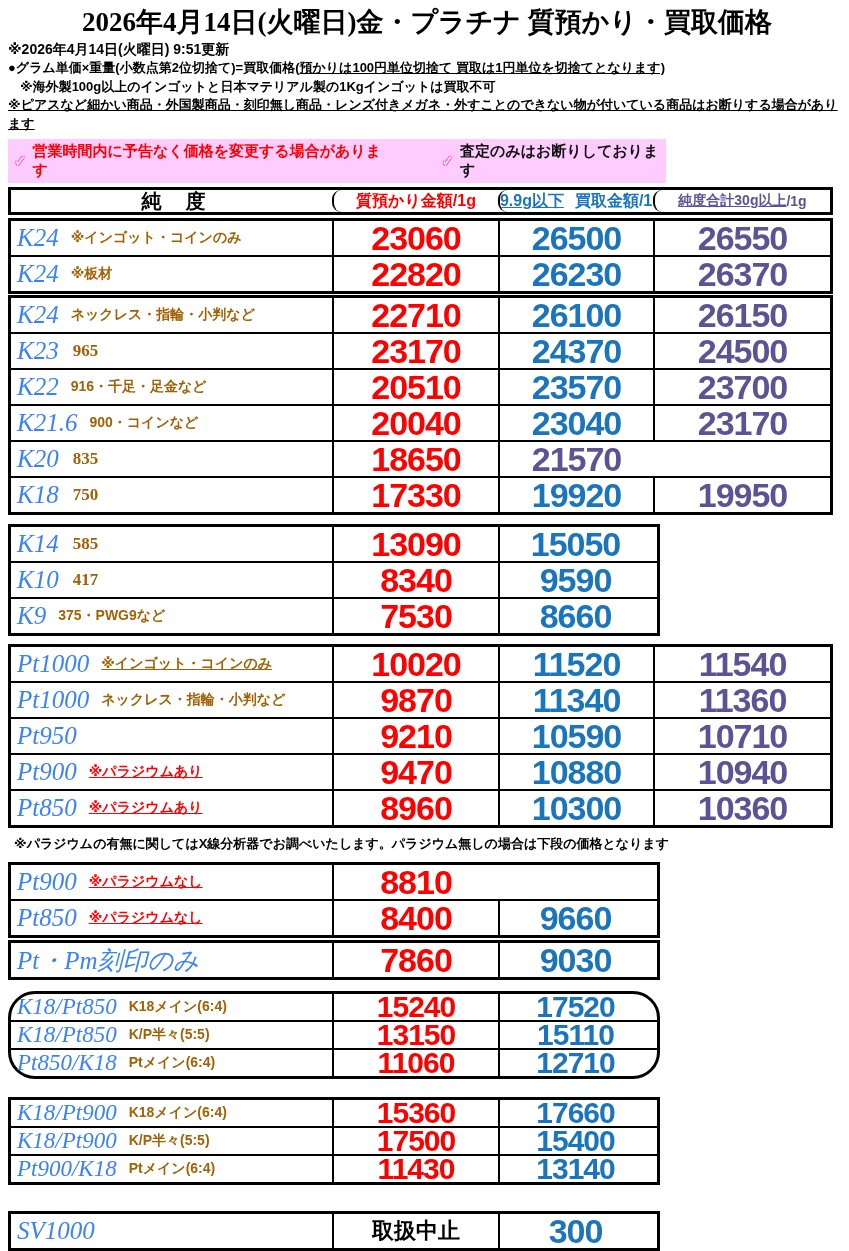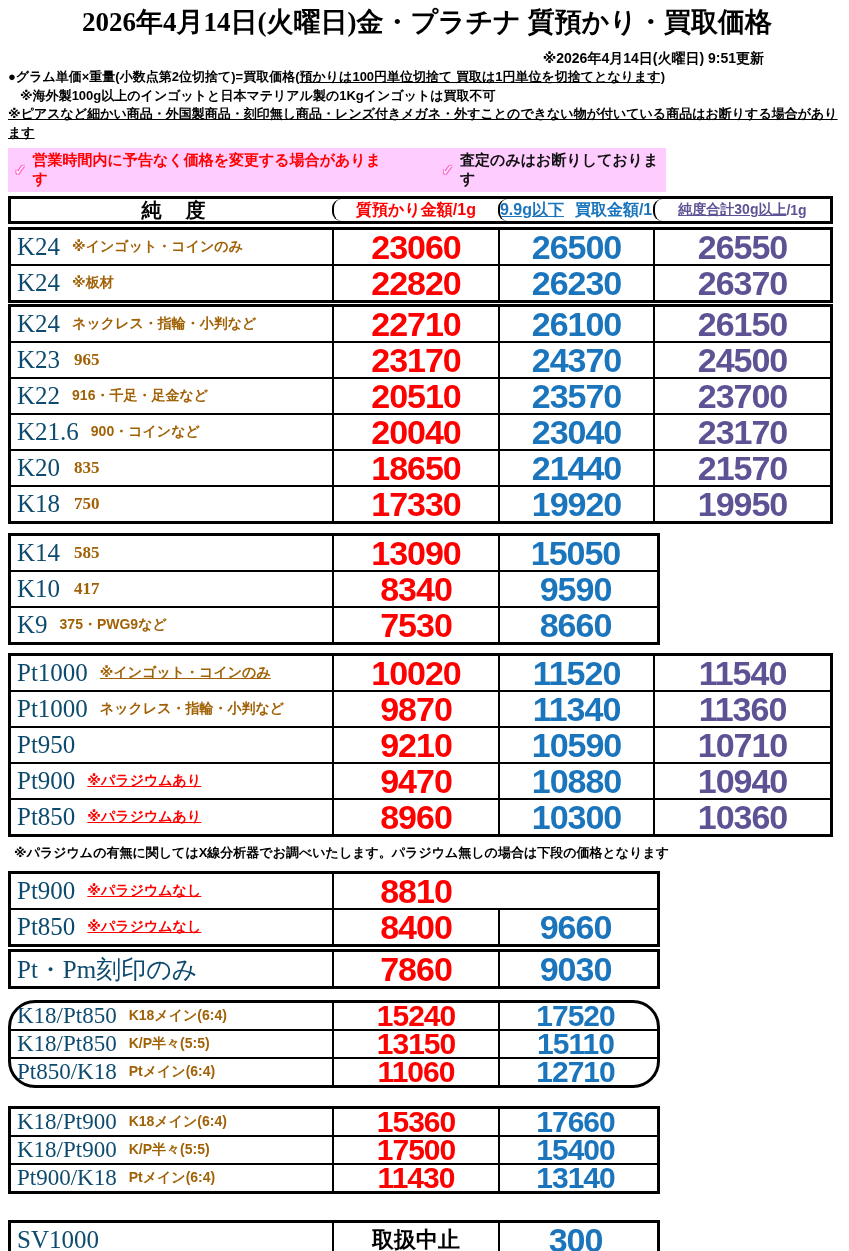--- a/index.html
+++ b/index.html
@@ -1,20 +1,20 @@
 <!DOCTYPE html>
 <html style="--c-pawn: #FF0000; --c-under: #1B75BC; --c-over: #5D5394; --c-banner: #FFCCFF; --c-check: #FF66CC;"><head>
 <meta charset="utf-8">
 <style>
   html,body{margin:0;padding:0;background:#fff;}
   body{width:849px;height:1251px;overflow:hidden;font-family:"Liberation Sans","DejaVu Sans",sans-serif;}
   .sheet{padding:6px 3px 0 8px;}
 
   .title{font-family:"Liberation Serif","DejaVu Serif",serif;font-weight:700;font-size:27px;text-align:center;color:#000;line-height:1.25;}
-  .updated{font-weight:700;font-size:14px;text-align:right;padding-right:82px;color:#000;margin-top:10px;}
+  .updated{font-weight:700;font-size:14px;text-align:left;padding-right:82px;color:#000;margin-top:1px;}
 
   .note{font-weight:700;font-size:13px;color:#000;line-height:1.45;}
   .note .u{text-decoration:underline;}
   .note.indent{padding-left:12px;}
   .note.u-all{text-decoration:underline;}
 
   .banner{background:var(--c-banner,#FFCCFF);width:652px;margin-top:5px;margin-bottom:4px;padding:3px 0 3px 6px;display:flex;align-items:center;}
   .banner-item{font-weight:700;font-size:15px;display:inline-flex;align-items:center;}
   .banner-item.red{color:#FF0000;}
   .banner-item.dark{color:#111;margin-left:58px;}
@@ -24,21 +24,21 @@
   .price-table{border:3px solid #000;background:#fff;}
   .price-table.cols4{width:819px;}
   .price-table.cols3{width:646px;}
   .row{display:grid;}
   .cols4 .row{grid-template-columns:321px 166px 155px 177px;}
   .cols3 .row{grid-template-columns:321px 166px 153px;}
   .row + .row{border-top:2px solid #000;}
   .cell{border-left:2px solid #000;display:flex;align-items:center;height:34px;overflow:hidden;}
   .cell:first-child{border-left:none;}
   .label-cell{padding-left:6px;}
-  .metal{font-family:"Liberation Serif","DejaVu Serif",serif;font-size:25px;color:#0c4a6e;white-space:nowrap;}
+  .metal{font-family:"Liberation Serif","DejaVu Serif",serif;font-size:25px;color:#3b82f6;white-space:nowrap;font-style:italic;}
   .note-sub{font-weight:700;font-size:14px;color:#a16207;margin-left:12px;white-space:nowrap;}
   .note-sub.num{font-family:"Liberation Serif","DejaVu Serif",serif;font-weight:700;font-size:17px;margin-left:14px;}
   .note-sub.u-black{text-decoration:underline;}
   .note-sub.u-red{color:#FF0000;text-decoration:underline;}
   .val{justify-content:center;font-weight:700;font-size:34px;letter-spacing:-1px;line-height:1;}
   .val.pawn{color:var(--c-pawn,#FF0000);}
   .val.under{color:var(--c-under,#1B75BC);}
   .val.over{color:var(--c-over,#5D5394);}
   .val.suspended{color:#000;font-size:22px;letter-spacing:0;font-family:"Liberation Sans",sans-serif;}
   .compact .cell{height:26px;}
@@ -156,21 +156,20 @@
           <div class="cell val pawn">20040</div>
           <div class="cell val under">23040</div>
           <div class="cell val over">23170</div>
         </div>
         <div class="row">
           <div class="cell label-cell">
             <span class="metal">K20</span>
             <span class="note-sub num">835</span>
           </div>
           <div class="cell val pawn">18650</div>
-          <div class="cell val under">21440</div>
           <div class="cell val over">21570</div>
         </div>
         <div class="row">
           <div class="cell label-cell">
             <span class="metal">K18</span>
             <span class="note-sub num">750</span>
           </div>
           <div class="cell val pawn">17330</div>
           <div class="cell val under">19920</div>
           <div class="cell val over">19950</div>

